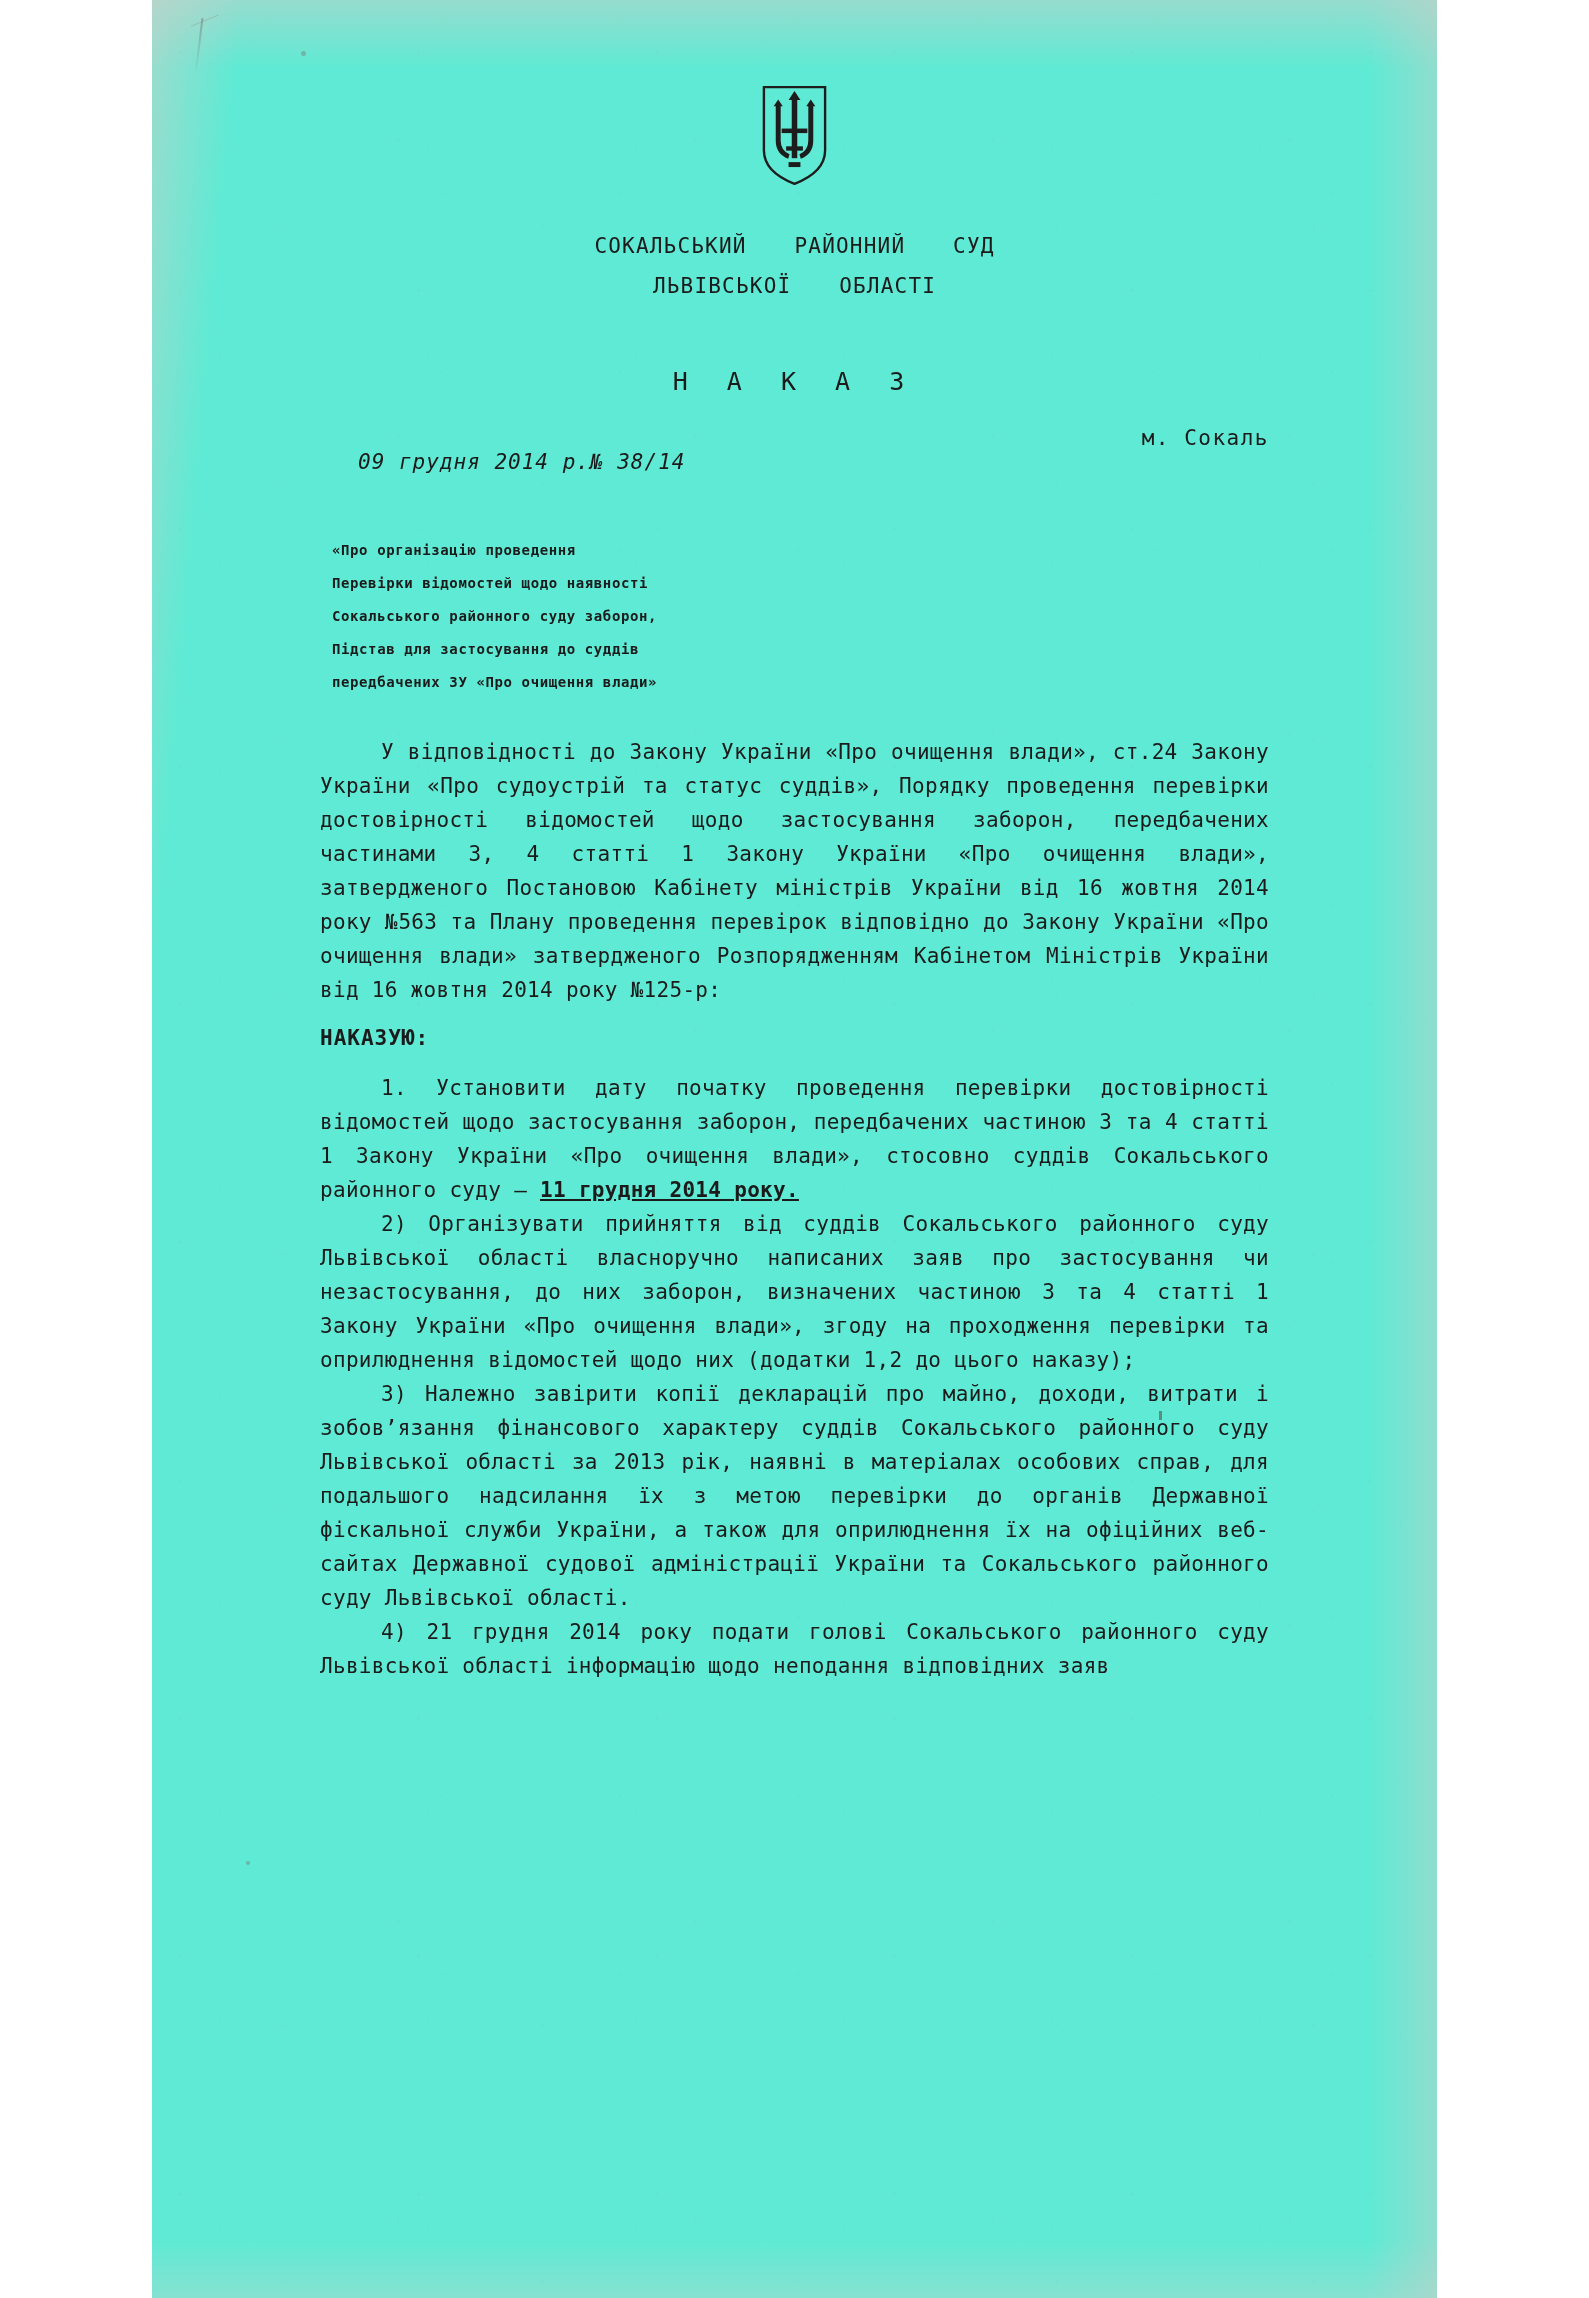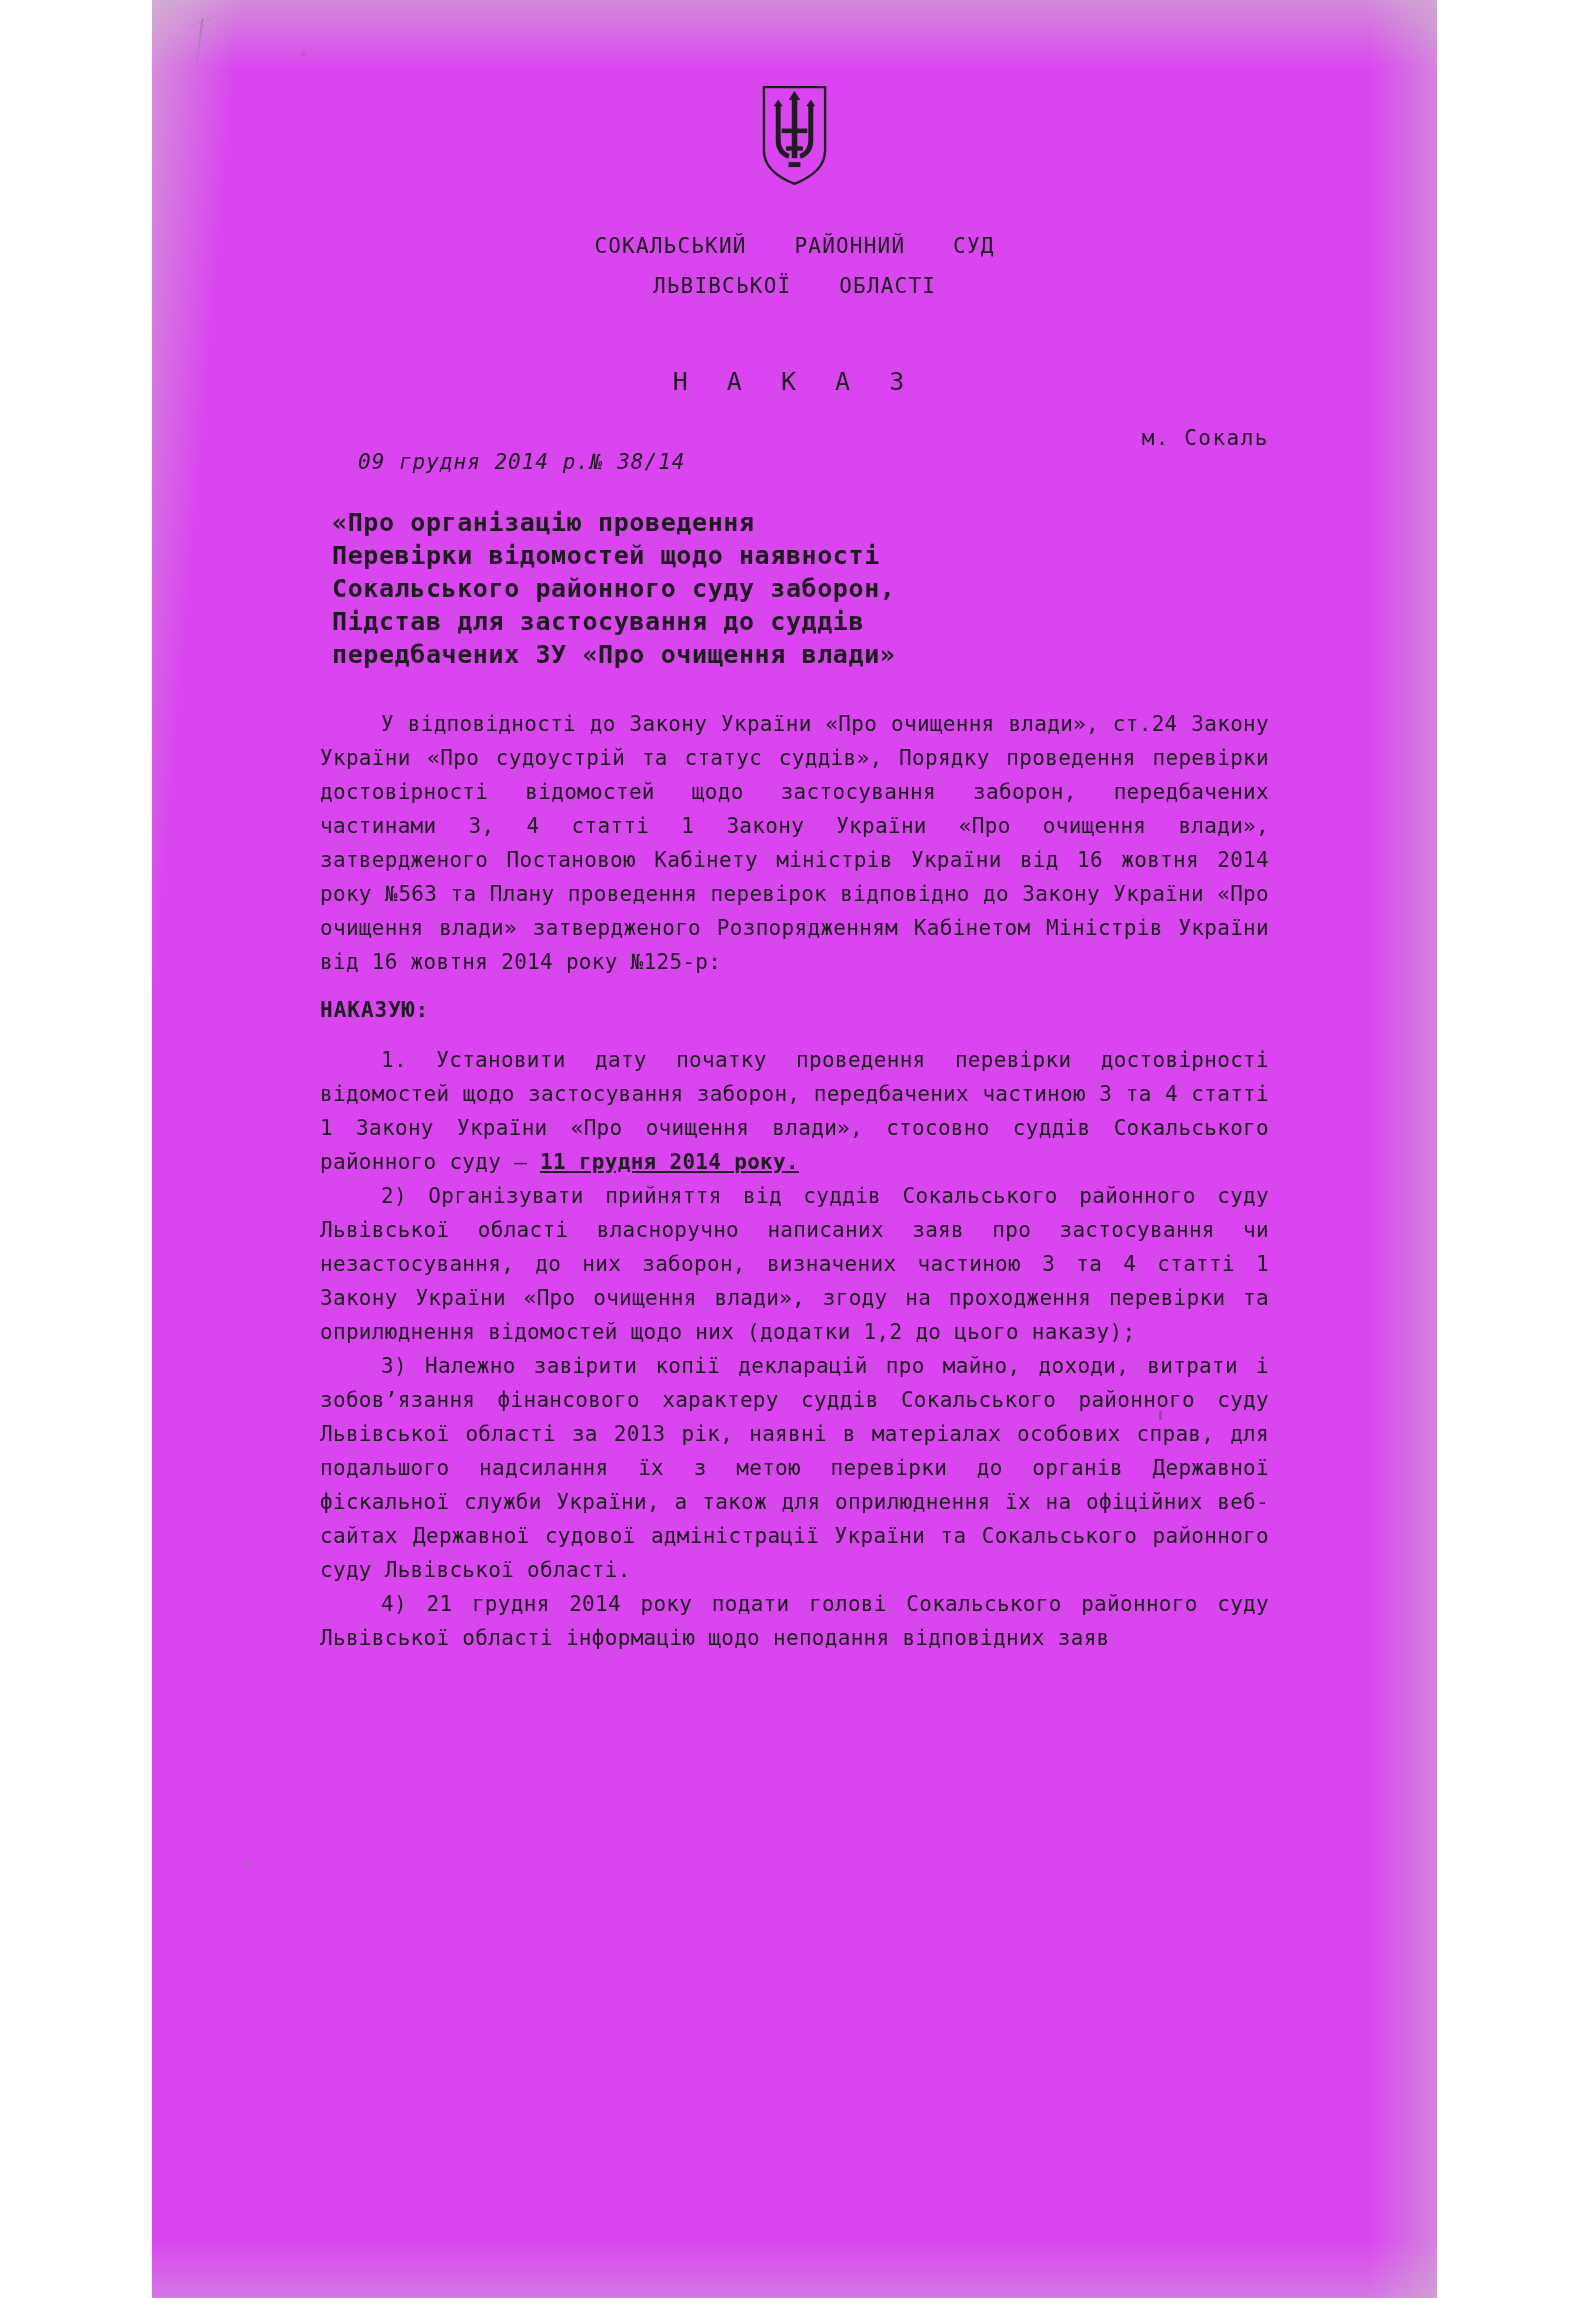--- a/index.html
+++ b/index.html
@@ -5,21 +5,21 @@
   html, body {
     margin: 0;
     padding: 0;
     background: #ffffff;
   }
   .page {
     position: relative;
     width: 1285px;
     height: 2299px;
     margin: 0 auto;
-    background: #d946ef;
+    background: #5eead4;
     overflow: hidden;
     font-family: "DejaVu Sans Mono", monospace;
     color: #1b1b1b;
   }
   
   .scan-shade {
     position: absolute;
     inset: 0;
     pointer-events: none;
     background:
@@ -115,23 +115,23 @@
     display: flex;
     justify-content: flex-start;
     font-size: 21px;
     letter-spacing: 1px;
     font-style: italic;
   }
   .meta-row .date { padding-left: 38px; }
   .meta-row .number { padding-right: 6px; }
 
   .subject {
-    margin-top: 32px;
+    margin-top: 60px;
     padding-left: 12px;
-    font-size: 25px;
+    font-size: 14px;
     font-weight: bold;
     line-height: 33px;
     letter-spacing: 0.6px;
   }
 
   .body {
     margin-top: 36px;
     font-size: 21px;
     line-height: 34px;
     letter-spacing: 0.3px;

